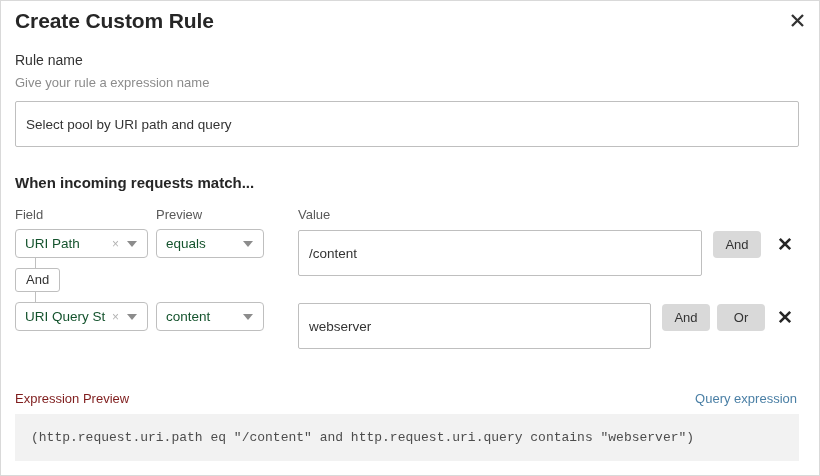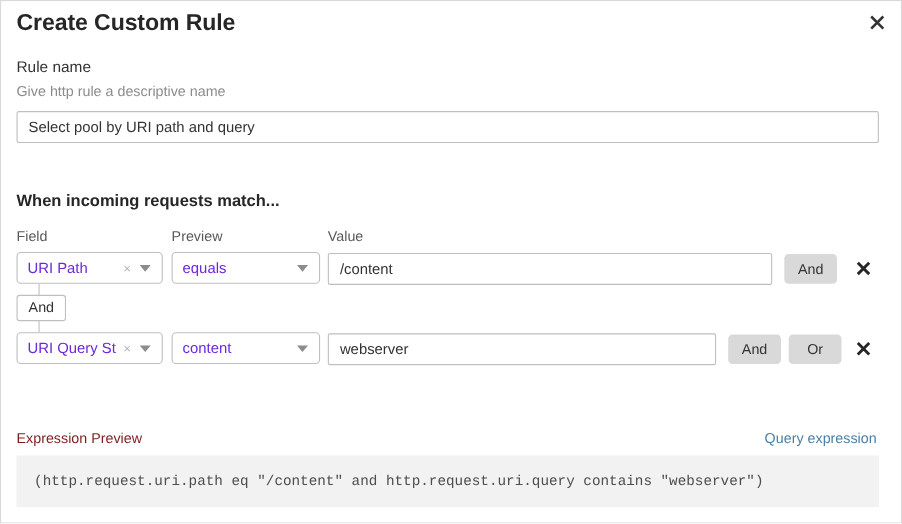--- a/index.html
+++ b/index.html
@@ -60,21 +60,21 @@
     position: absolute;
     font-size: 13px;
     color: #8c8c8c;
   }
   .rule-name-label { left: 14px; top: 51px; }
   .rule-name-help  { left: 14px; top: 74px; }
 
   .text-input {
     position: absolute;
     box-sizing: border-box;
-    height: 29px;
+    height: 46px;
     background: #ffffff;
     border: 1px solid #bfbfbf;
     border-radius: 2px;
     font-family: "Liberation Sans", sans-serif;
     font-size: 13.5px;
     color: #333333;
     padding: 0 10px;
     outline: none;
   }
   .rule-name-input {
@@ -112,21 +112,21 @@
     background: #ffffff;
     border: 1px solid #bfbfbf;
     border-radius: 4px;
     display: flex;
     align-items: center;
     cursor: pointer;
   }
   .select-text {
     flex: 1 1 auto;
     font-size: 13.5px;
-    color: #6d28d9;
+    color: #14532d;
     padding-left: 9px;
     white-space: nowrap;
     overflow: hidden;
   }
   .select-clear {
     flex: 0 0 auto;
     font-size: 12px;
     color: #b3b3b3;
     padding: 0 6px;
     cursor: pointer;
@@ -137,21 +137,21 @@
     width: 0;
     height: 0;
     border-left: 5px solid transparent;
     border-right: 5px solid transparent;
     border-top: 6px solid #8c8c8c;
     margin-right: 10px;
     margin-left: 2px;
   }
 
   .field-select    { left: 14px;  width: 133px; }
-  .operator-select { left: 155px; width: 135px; }
+  .operator-select { left: 155px; width: 108px; }
 
   .row1 { top: 228px; }
   .row2 { top: 301px; }
 
   .value-input-r1 { left: 297px; top: 229px; width: 404px; }
   .value-input-r2 { left: 297px; top: 302px; width: 353px; }
 
   
   .pill-btn {
     position: absolute;
@@ -258,21 +258,21 @@
 
   <button class="close-btn">
     <span>
       <svg width="15" height="15" viewBox="0 0 15 15" aria-hidden="true">
         <path d="M2 2 L13 13 M13 2 L2 13" stroke="#333333" stroke-width="2.3" stroke-linecap="butt"></path>
       </svg>
     </span>
   </button>
 
   <div class="label-strong rule-name-label">Rule name</div>
-  <div class="label-sub rule-name-help">Give http rule a descriptive name</div>
+  <div class="label-sub rule-name-help">Give your rule a expression name</div>
   <input class="text-input rule-name-input" type="text" value="Select pool by URI path and query" style="">
 
   <div class="section-heading">When incoming requests match...</div>
 
   <div class="col-head field">Field</div>
   <div class="col-head operator">Preview</div>
   <div class="col-head value">Value</div>
 
   <div class="select-box field-select row1">
     <span class="select-text">URI Path</span>

